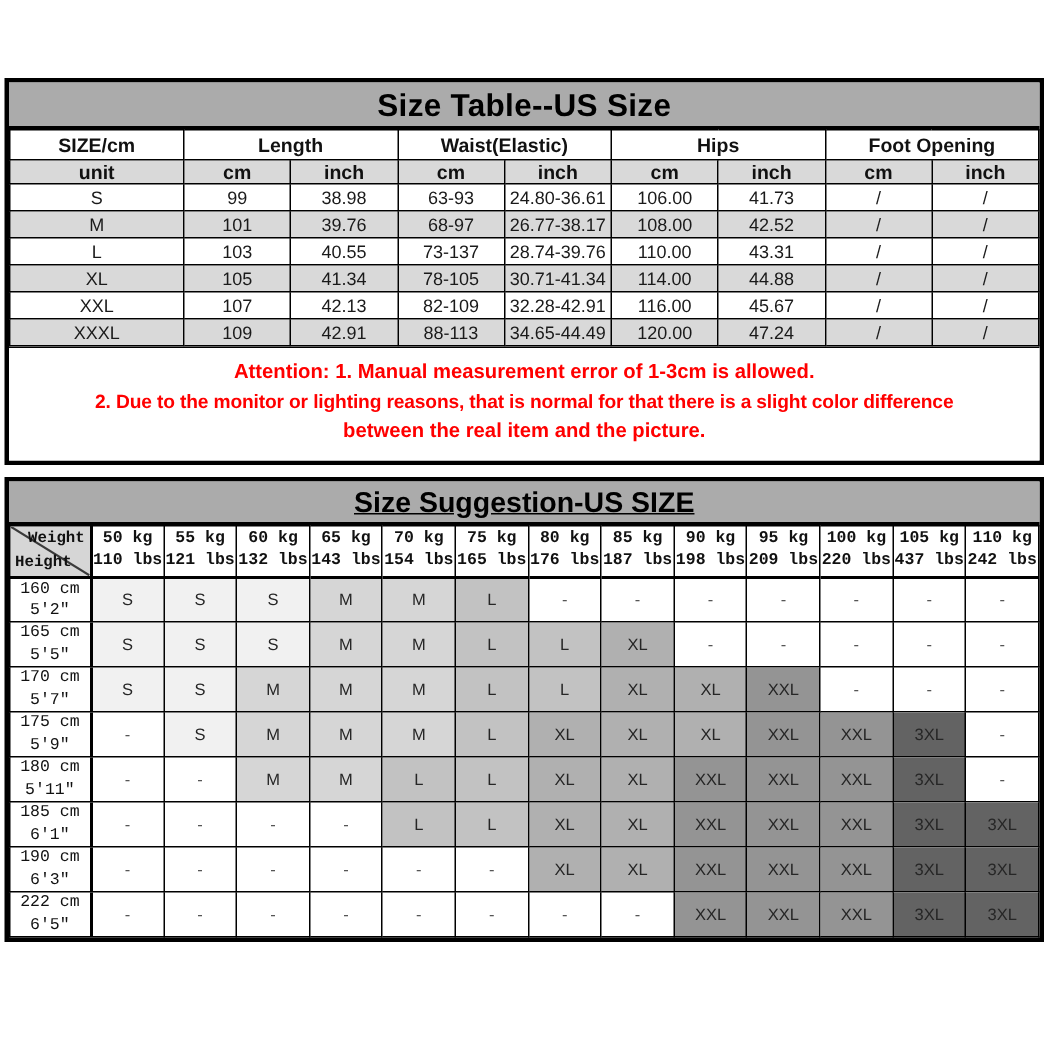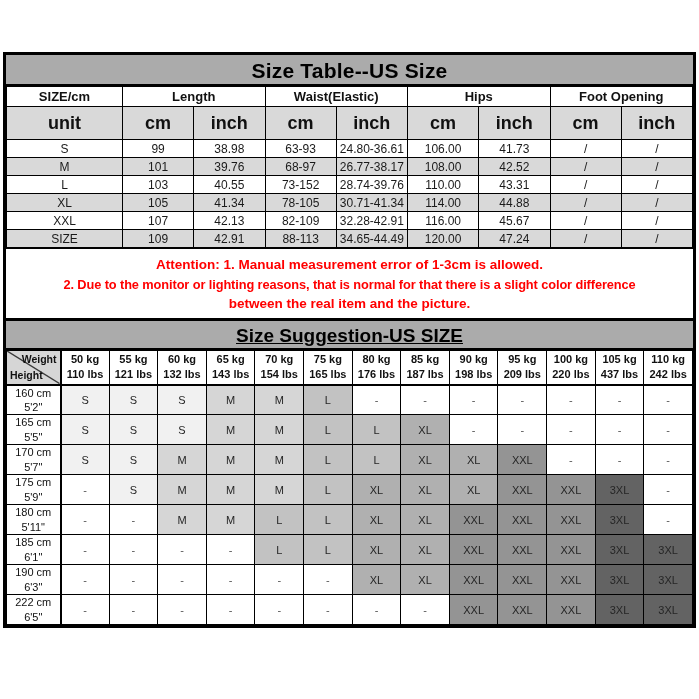--- a/index.html
+++ b/index.html
@@ -26,34 +26,34 @@
   #t2-title { font-size:19px; height:29px; line-height:29px; }
 
   table { border-collapse:collapse; width:100%; table-layout:fixed; }
   th,td {
     border:1px solid #000; text-align:center; vertical-align:middle;
     padding:0; overflow:hidden;
   }
 
   
   #t1 th.group { font-size:13px; font-weight:bold; height:20px; background:#fff; }
-  #t1 tr.unit-row th { background:#d9d9d9; font-size:18px; font-weight:bold; height:33px; }
+  #t1 tr.unit-row th { background:#d9d9d9; font-size:13px; font-weight:bold; height:16px; }
   #t1 td { font-size:12px; height:18px; color:#1a1a1a; background:#fff; }
   #t1 tr.zebra td { background:#d9d9d9; }
 
   .attention {
     border-top:1px solid #000;
     font-weight:bold; text-align:center;
     padding:6px 2px 9px; line-height:1.5; font-size:13.5px;
     overflow:hidden; background:#fff;
   }
   .attention .l2 { font-size:12.8px; white-space:nowrap; letter-spacing:-0.1px; }
 
   
-  #t2 th { font-weight:bold; font-size:11px; background:#fff; }
+  #t2 th { font-weight:bold; font-size:11px; background:#fff;font-family:Liberation Mono, monospace; }
   #t2 tr.w-head th { height:34px; border-bottom:2px solid #000; line-height:1.35; }
   #t2 th.corner { position:relative; background:#d6d6d6; border-right:2px solid #000; padding:0; }
   #t2 th.corner .w { position:absolute; top:1px; right:3px; font-size:10.5px; font-weight:bold; }
   #t2 th.corner .h { position:absolute; bottom:1px; left:3px; font-size:10.5px; font-weight:bold; }
   #t2 th.corner svg { position:absolute; left:0; top:0; width:100%; height:100%; display:block; }
   #t2 th.h-head { font-weight:normal; font-size:11px; line-height:1.3; border-right:2px solid #000; background:#fff; }
   #t2 td.sug-cell { font-size:11px; height:30px; color:#262626; }
   #t2 td.sug-cell.dash { color:#555; }
 </style>
 </head>
@@ -115,21 +115,21 @@
             <td style="background: rgb(217, 217, 217);">26.77-38.17</td>
             <td style="background: rgb(217, 217, 217);">108.00</td>
             <td style="background: rgb(217, 217, 217);">42.52</td>
             <td style="background: rgb(217, 217, 217);">/</td>
             <td style="background: rgb(217, 217, 217);">/</td>
           </tr>
           <tr class="">
             <td>L</td>
             <td>103</td>
             <td>40.55</td>
-            <td>73-152</td>
+            <td>73-137</td>
             <td>28.74-39.76</td>
             <td>110.00</td>
             <td>43.31</td>
             <td>/</td>
             <td>/</td>
           </tr>
           <tr class="zebra">
             <td style="background: rgb(217, 217, 217);">XL</td>
             <td style="background: rgb(217, 217, 217);">105</td>
             <td style="background: rgb(217, 217, 217);">41.34</td>
@@ -145,21 +145,21 @@
             <td>107</td>
             <td>42.13</td>
             <td>82-109</td>
             <td>32.28-42.91</td>
             <td>116.00</td>
             <td>45.67</td>
             <td>/</td>
             <td>/</td>
           </tr>
           <tr class="zebra">
-            <td style="background: rgb(217, 217, 217);">SIZE</td>
+            <td style="background: rgb(217, 217, 217);">XXXL</td>
             <td style="background: rgb(217, 217, 217);">109</td>
             <td style="background: rgb(217, 217, 217);">42.91</td>
             <td style="background: rgb(217, 217, 217);">88-113</td>
             <td style="background: rgb(217, 217, 217);">34.65-44.49</td>
             <td style="background: rgb(217, 217, 217);">120.00</td>
             <td style="background: rgb(217, 217, 217);">47.24</td>
             <td style="background: rgb(217, 217, 217);">/</td>
             <td style="background: rgb(217, 217, 217);">/</td>
           </tr>
         </tbody>

